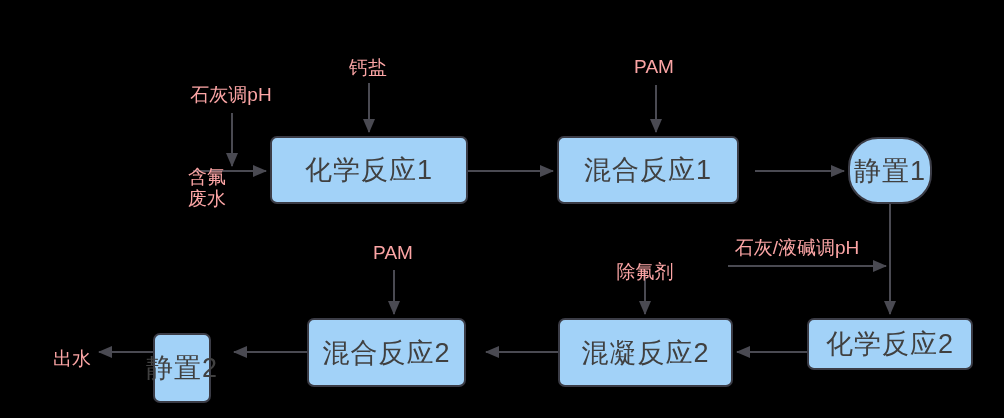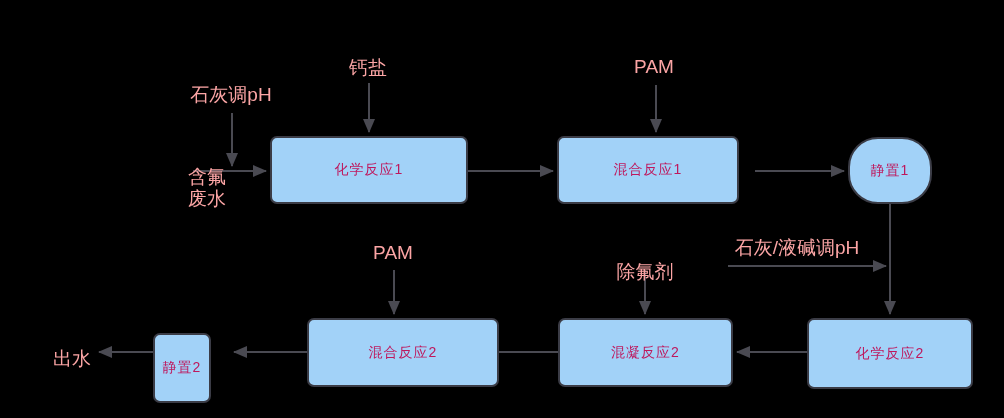--- a/index.html
+++ b/index.html
@@ -13,22 +13,22 @@
   #edges{position:absolute;left:0;top:0;width:1004px;height:418px;}
   .node{
     position:absolute;
     box-sizing:border-box;
     background:#A2D2F8;
     border:2px solid #3B3C46;
     border-radius:7px;
     display:flex;align-items:center;justify-content:center;
   }
   .node span{
-    color:#be185d;
-    font-size:14px;
+    color:#404040;
+    font-size:27px;
     letter-spacing:1px;
     white-space:nowrap;
   }
   .flabel{
     position:absolute;
     transform:translate(-50%,-50%);
     color:#fca5a5;
     font-size:19px;
     line-height:1.15;
     white-space:pre-line;
@@ -66,27 +66,27 @@
       </div>
       <div class="node" style="left: 557px; top: 136px; width: 182px; height: 68px;">
         <span>混合反应1</span>
       </div>
       <div class="node" style="left: 848px; top: 137px; width: 84px; height: 67px; border-radius: 30px;">
         <span>静置1</span>
       </div>
       <div class="node" style="left: 153px; top: 333px; width: 58px; height: 70px;">
         <span>静置2</span>
       </div>
-      <div class="node" style="left: 307px; top: 318px; width: 192px; height: 69px;">
+      <div class="node" style="left: 307px; top: 318px; width: 159px; height: 69px;">
         <span>混合反应2</span>
       </div>
       <div class="node" style="left: 558px; top: 318px; width: 175px; height: 69px;">
         <span>混凝反应2</span>
       </div>
-      <div class="node" style="left: 807px; top: 318px; width: 166px; height: 71px;">
+      <div class="node" style="left: 807px; top: 318px; width: 166px; height: 52px;">
         <span>化学反应2</span>
       </div>
     </div>
   <div id="labels">
       <div class="flabel" style="left: 231px; top: 95px;">石灰调pH</div>
       <div class="flabel" style="left: 368px; top: 68px;">钙盐</div>
       <div class="flabel" style="left: 654px; top: 67px;">PAM</div>
       <div class="flabel" style="left: 161px; top: 188px; margin-left: 46px;">含氟
 废水</div>
       <div class="flabel" style="left: 393px; top: 253px;">PAM</div>

